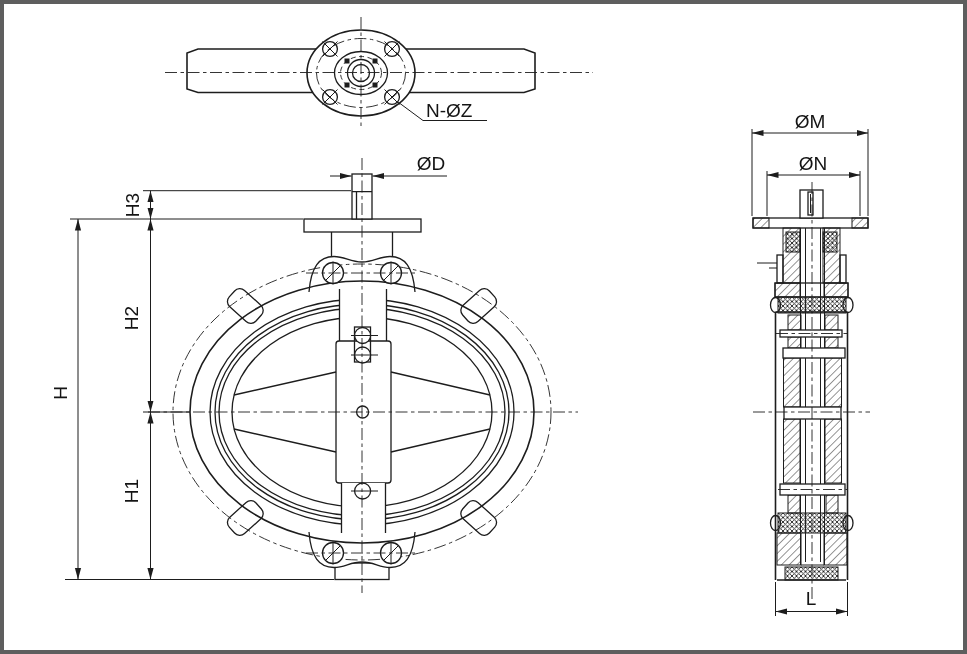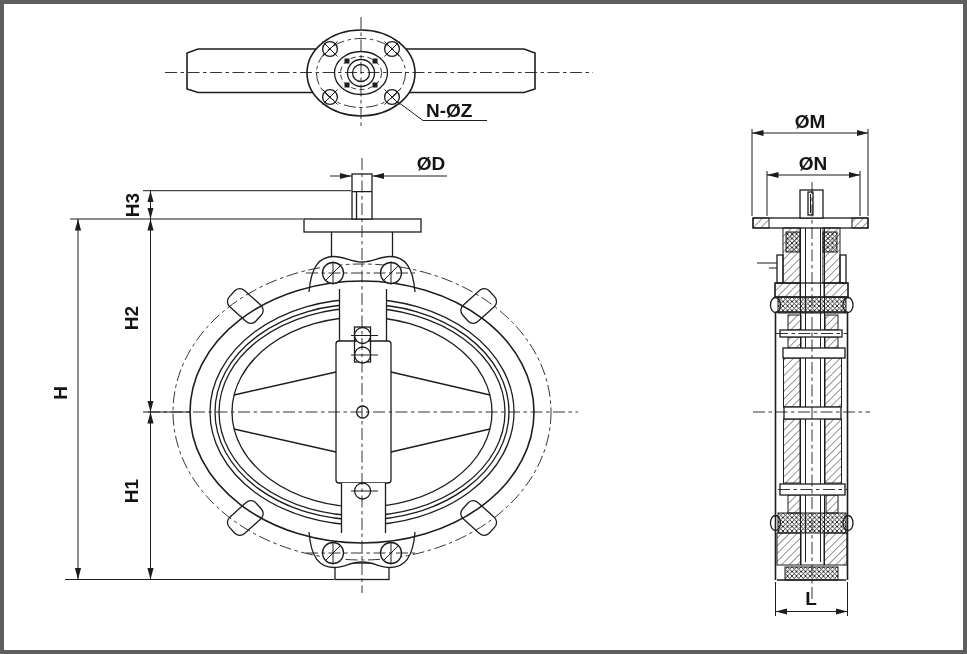--- a/index.html
+++ b/index.html
@@ -1,16 +1,16 @@
 <!DOCTYPE html>
 <html><head>
 <meta charset="utf-8">
 <style>
   html,body{margin:0;padding:0;background:#ffffff;}
-  .page{width:967px;height:654px;position:relative;background:#ffffff;overflow:hidden;font-weight:bold;}
+  .page{width:967px;height:654px;position:relative;background:#ffffff;overflow:hidden;}
   svg{display:block;}
   .s  {stroke:#1d1d1d;stroke-width:1.3;fill:none;}
   .s2 {stroke:#1d1d1d;stroke-width:1.6;fill:none;}
   .w  {stroke:#1d1d1d;stroke-width:1.3;fill:#ffffff;}
   .w2 {stroke:#1d1d1d;stroke-width:1.6;fill:#ffffff;}
   .wn {fill:#ffffff;stroke:none;}
   .hr {stroke:#1d1d1d;stroke-width:1;}
   .cl {stroke:#1e1e1e;stroke-width:0.9;fill:none;stroke-dasharray:12 3.5 3.5 3.5;}
   .dsh{stroke:#1e1e1e;stroke-width:0.9;fill:none;stroke-dasharray:5 3.5;}
   .dim{stroke:#1d1d1d;stroke-width:1;fill:none;}

